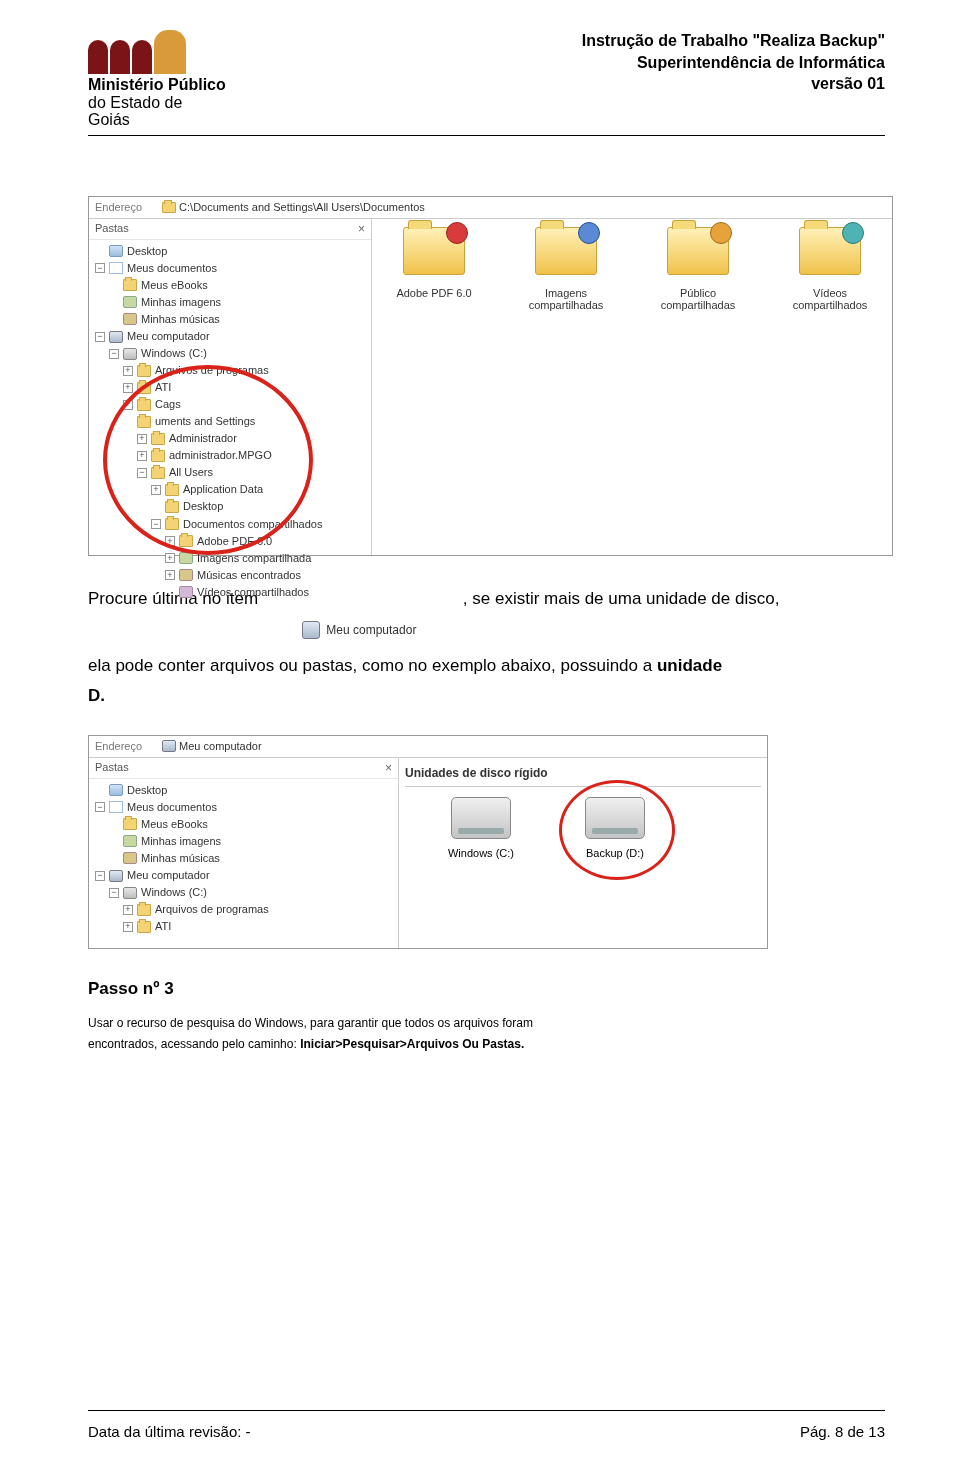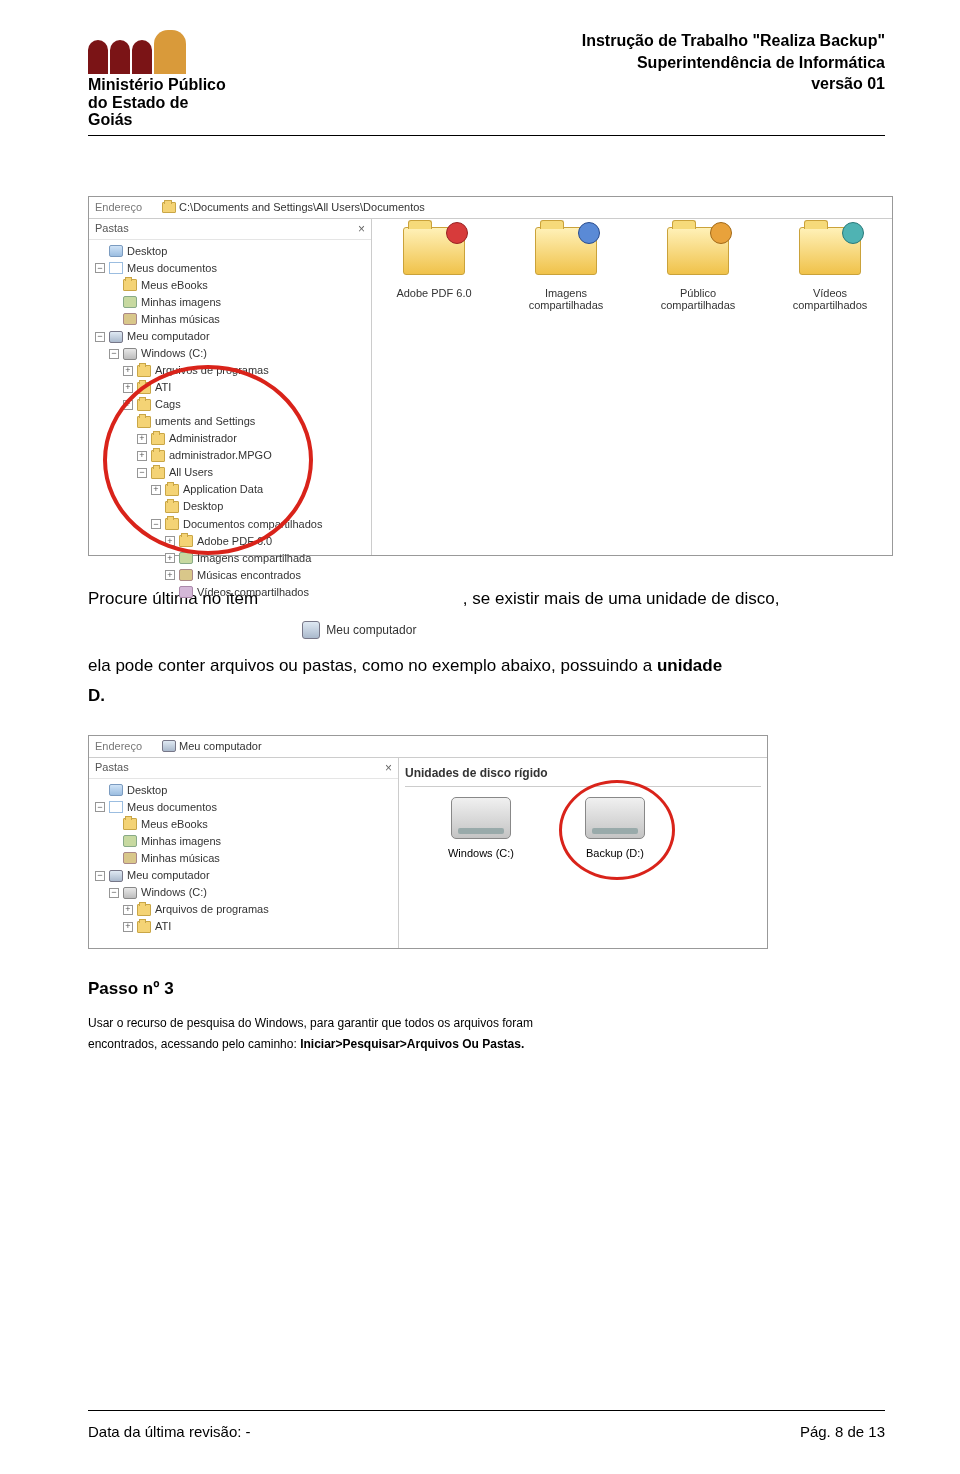--- a/index.html
+++ b/index.html
@@ -15,21 +15,21 @@
   .page { padding: 30px 75px 0 88px; }
   .header { display: flex; justify-content: space-between; align-items: flex-start; margin-bottom: 6px; }
   .logo { display: flex; flex-direction: column; align-items: flex-start; gap: 2px; width: 140px; }
   .logo-bars { display: flex; gap: 2px; align-items: flex-end; height: 44px; }
   .bar { width: 20px; border-radius: 10px 10px 0 0; }
   .b1 { height: 34px; background: #7b1416; }
   .b2 { height: 34px; background: #7b1416; }
   .b3 { height: 34px; background: #7b1416; }
   .b4 { height: 44px; width: 32px; background: #d99a3a; border-radius: 14px 14px 0 0; }
   .logo-text { font-size: 16px; line-height: 1.1; font-weight: bold; }
-  .logo-text .sub { font-weight: bold; }
+  .logo-text .sub { font-weight: normal; }
   .header-right { text-align: right; font-weight: bold; font-size: 16px; line-height: 1.35; }
   .hr-line { border: none; border-top: 1px solid #000; margin-top: 4px; }
 
   
   .screenshot1 {
     width: 805px; height: 360px; border: 1px solid #999; background: #fff;
     margin-top: 60px; position: relative; font-size: 12px;
   }
   .addrbar { height: 22px; background: #fff; display: flex; align-items: center; padding: 0 6px; gap: 20px; border-bottom: 1px solid #ccc; }
   .addrbar .label { color: #777; font-size: 11px; }

